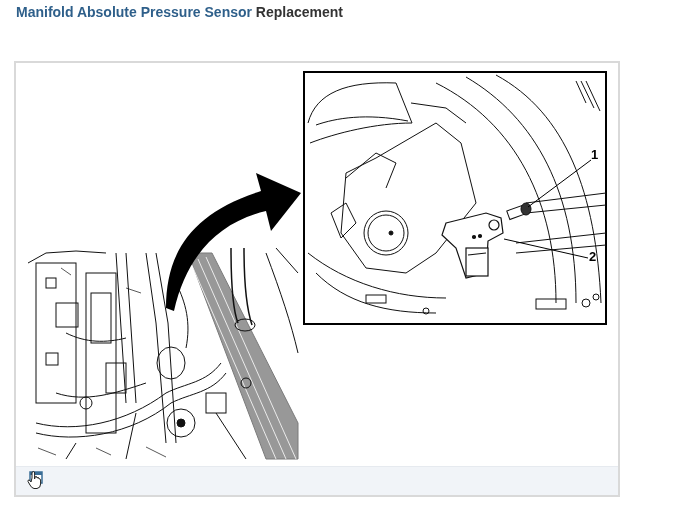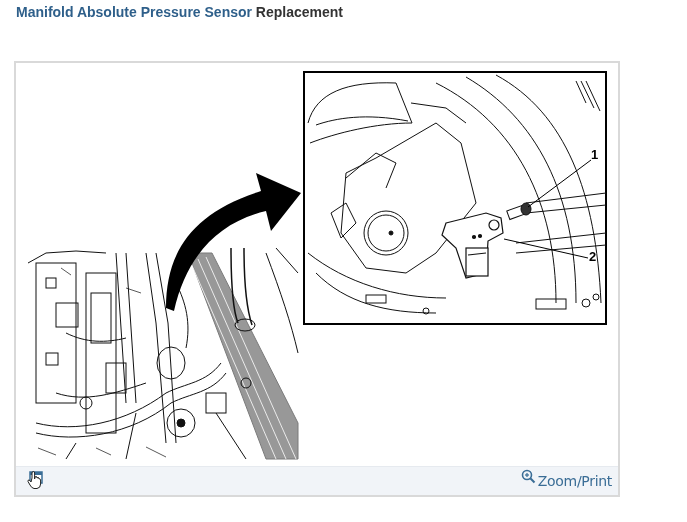--- a/index.html
+++ b/index.html
@@ -142,25 +142,14 @@
   <div class="footer">
     <div class="btn open">
       <span class="icon">
         <svg width="18" height="20" viewBox="0 0 18 20">
           <rect x="4" y="2" width="12" height="11" fill="#fff" stroke="#3a6d96" stroke-width="1.5"></rect>
           <rect x="4" y="2" width="12" height="3" fill="#3a6d96"></rect>
           <path d="M6 8 L6 3 Q6 1.5 7.3 1.5 Q8.6 1.5 8.6 3 L8.6 9 L9 7 Q10 6 11 7 L11 8 Q12 7 13 8 L13 9 Q14 8.5 14.6 9.5 L14.6 14 Q14.6 18 11 18.5 L8 18.5 Q5.5 18 4 15 L2 11.5 Q1.6 10 3 10 Q4 10.2 5 12 Z" fill="#fff" stroke="#222" stroke-width="1"></path>
         </svg>
       </span>
     </div>
-    <div class="btn zoomp">
-      <span class="icon" style="margin-right:2px;margin-top:-6px;">
-        <svg width="15" height="15" viewBox="0 0 15 15">
-          <circle cx="6" cy="6" r="4.5" fill="none" stroke="#3a6d96" stroke-width="1.6"></circle>
-          <line x1="9.3" y1="9.3" x2="13.5" y2="13.5" stroke="#3a6d96" stroke-width="2"></line>
-          <line x1="4" y1="6" x2="8" y2="6" stroke="#3a6d96" stroke-width="1.2"></line>
-          <line x1="6" y1="4" x2="6" y2="8" stroke="#3a6d96" stroke-width="1.2"></line>
-        </svg>
-      </span>
-      <span>Zoom/Print</span>
-    </div>
   </div>
 </div>
 
 </body></html>

